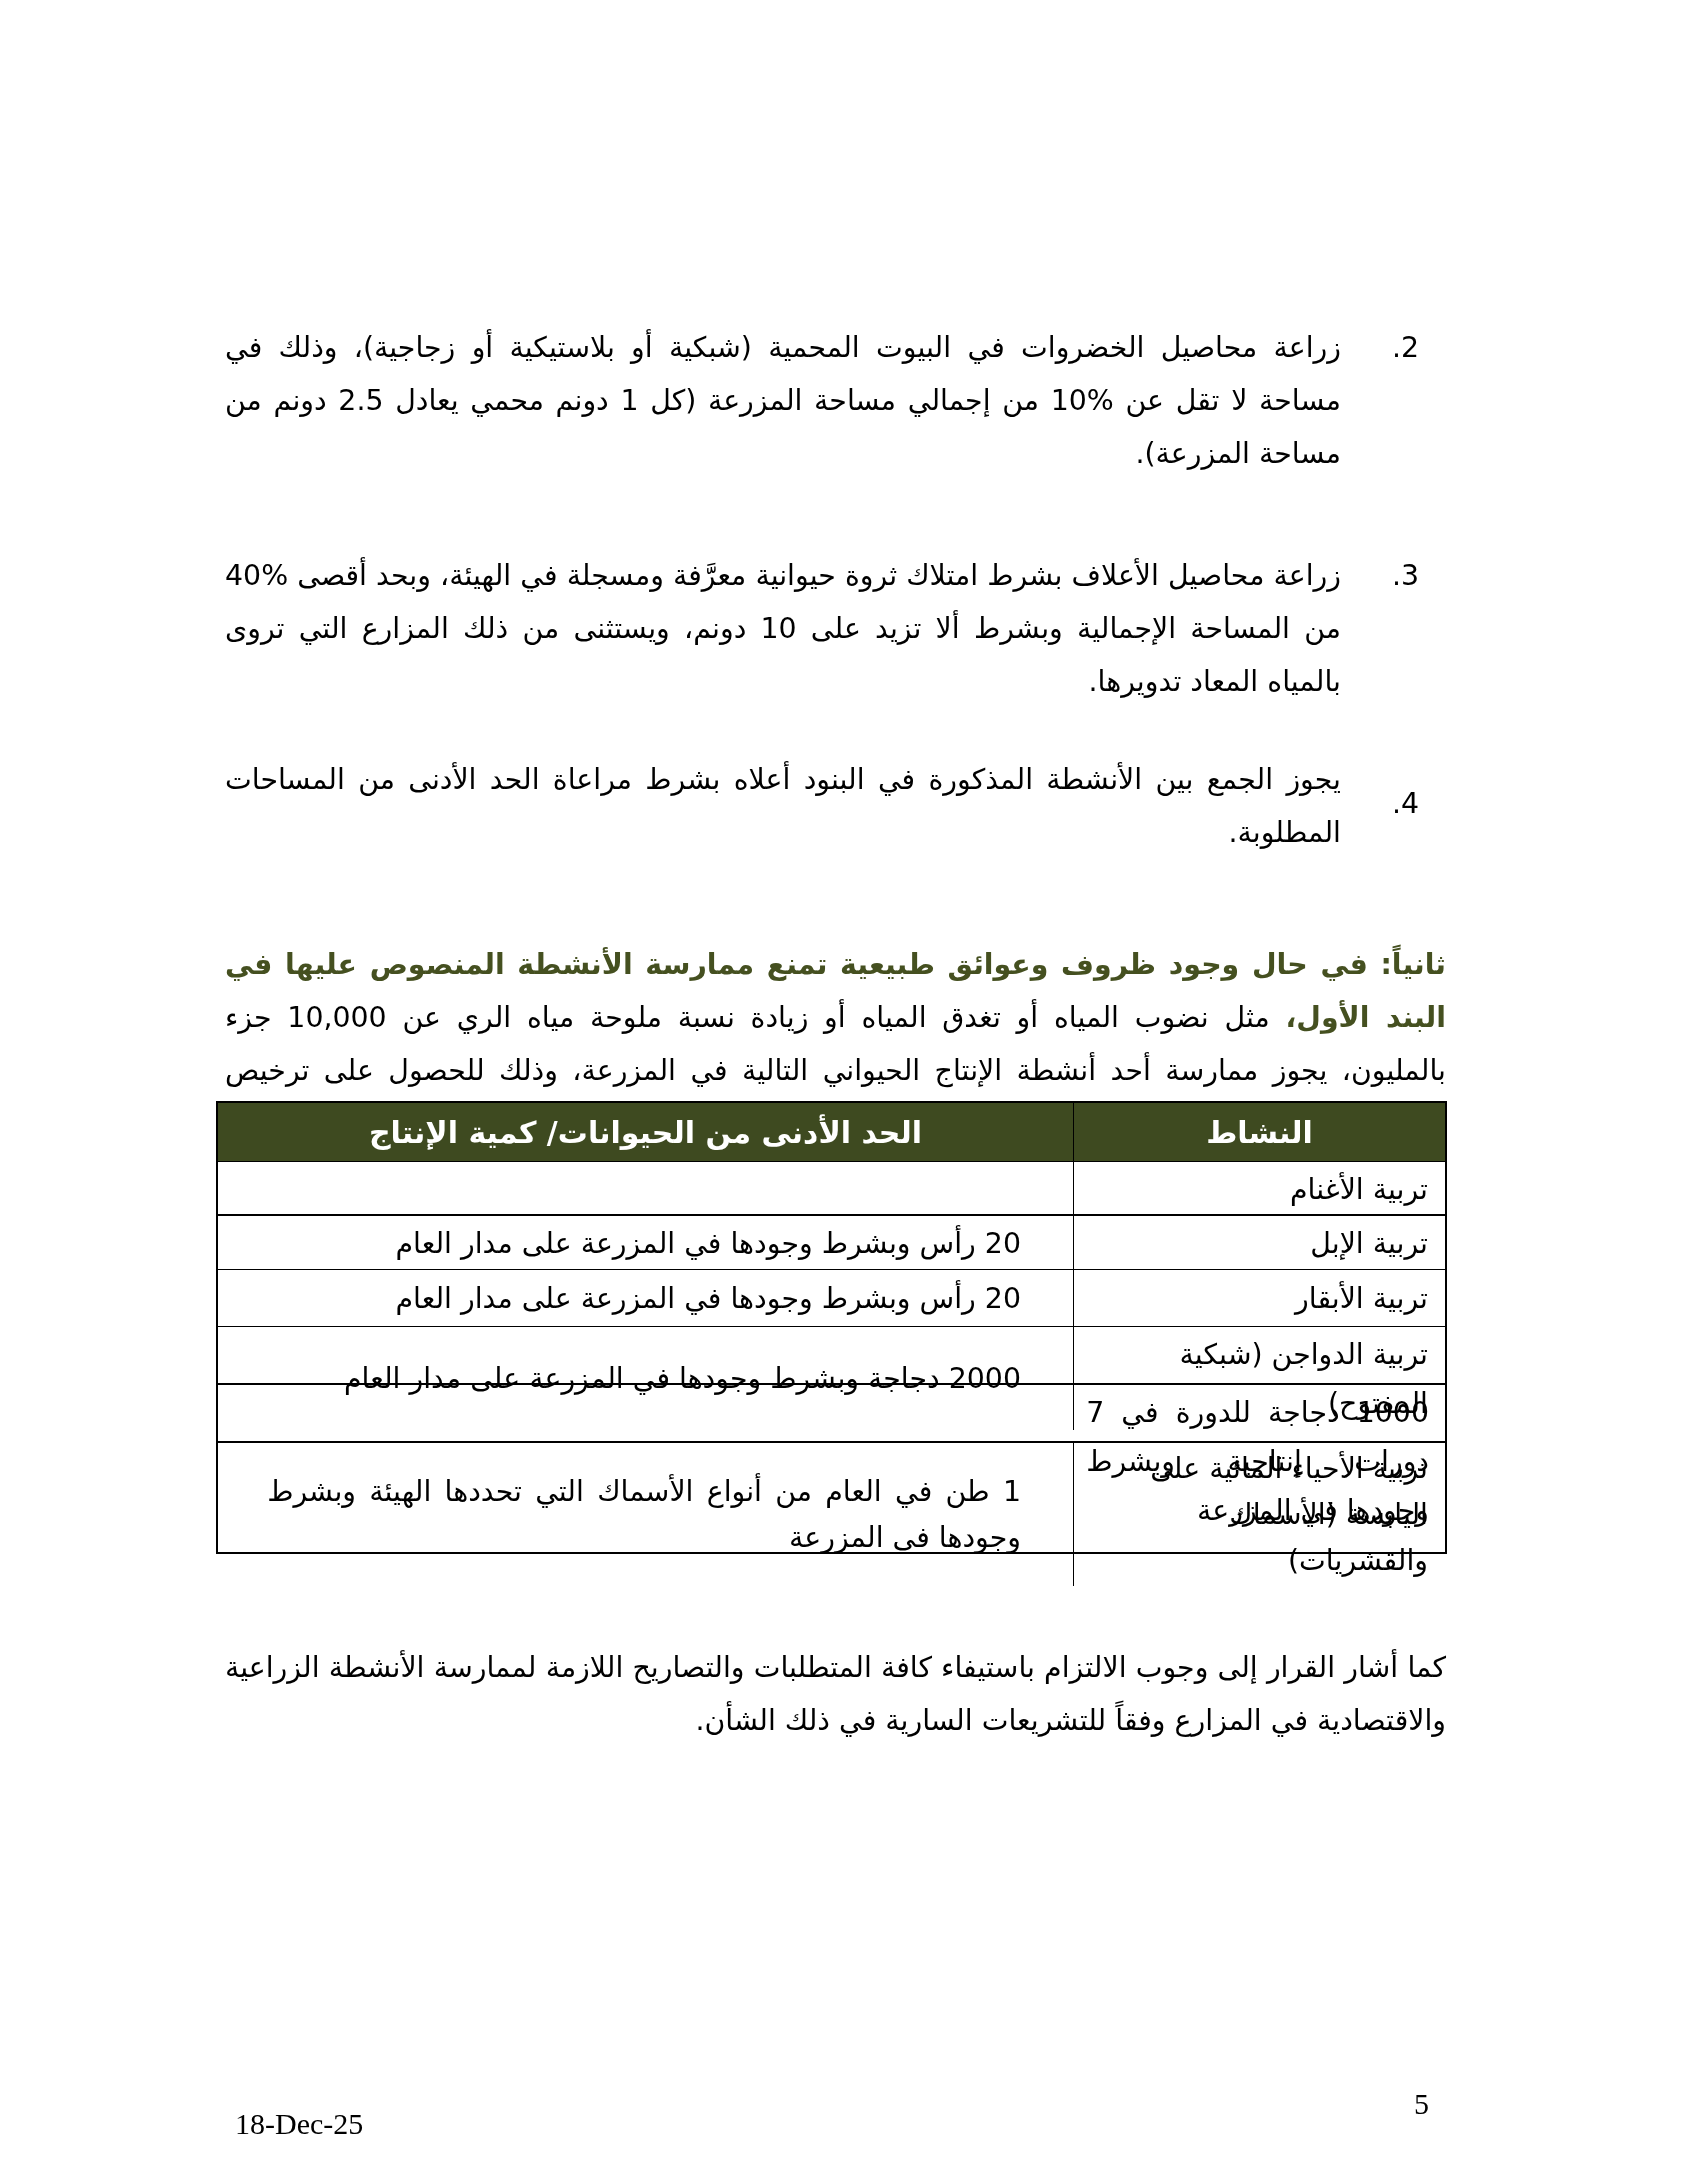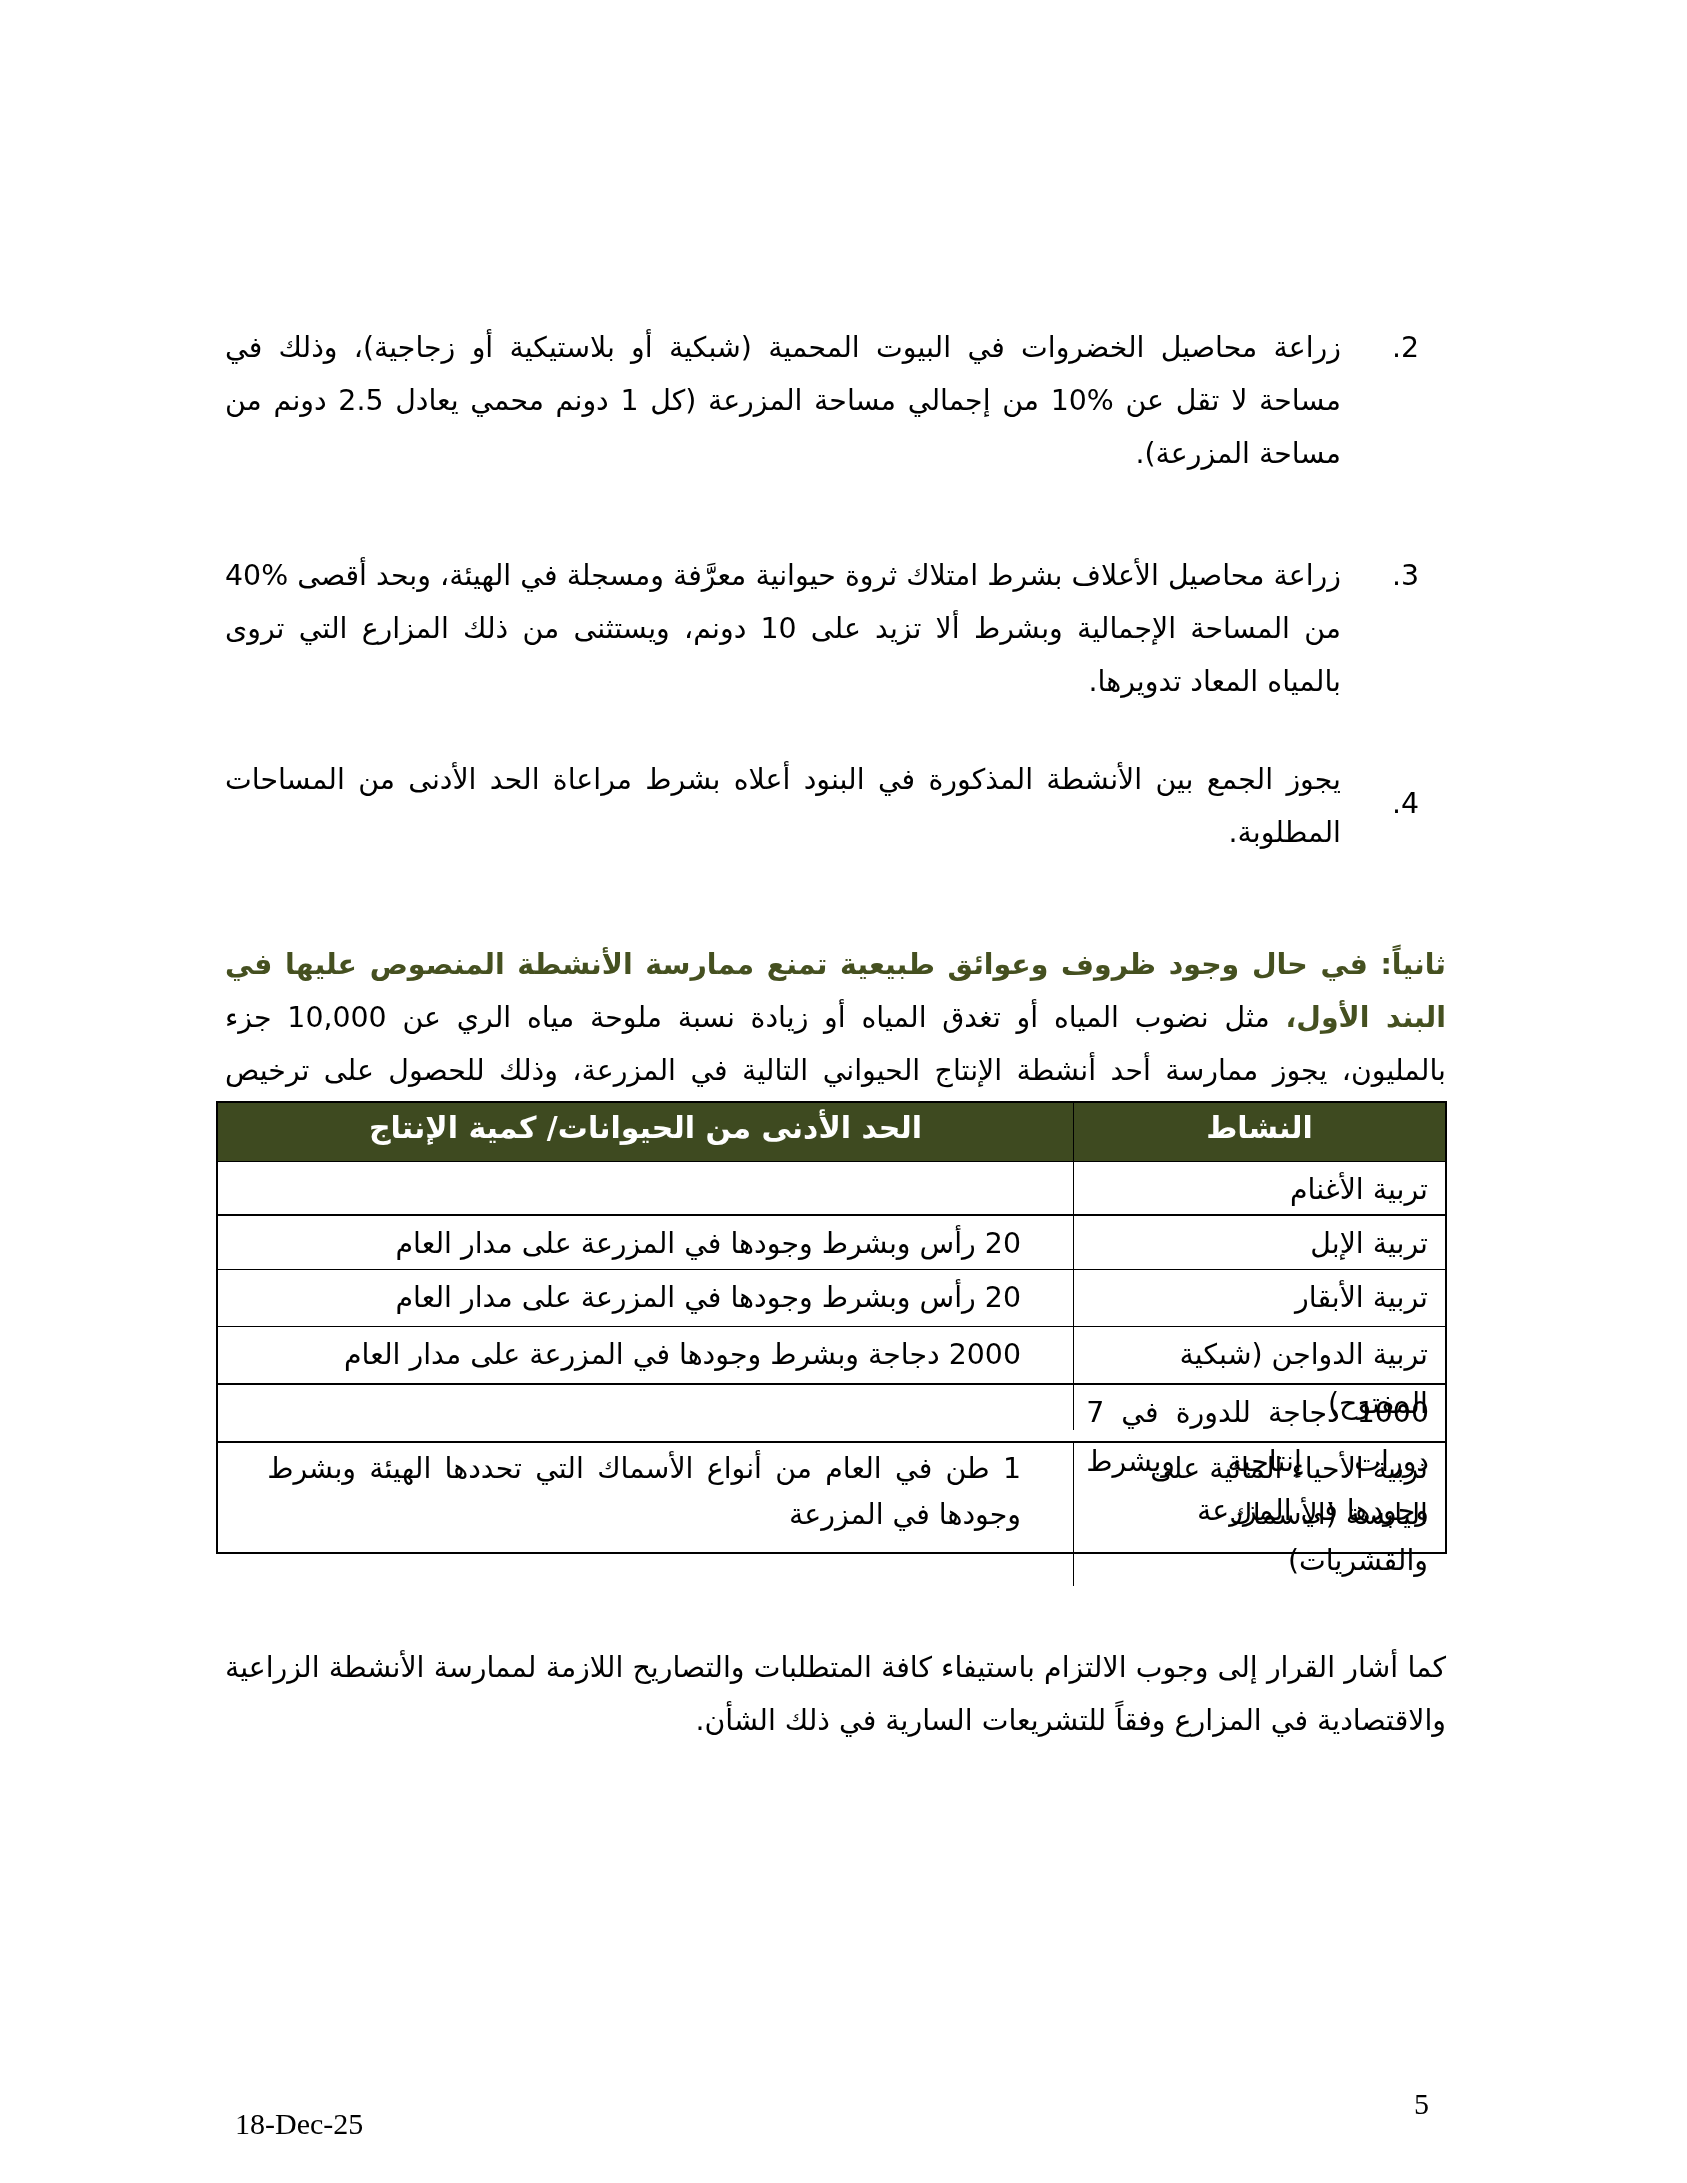--- a/index.html
+++ b/index.html
@@ -50,21 +50,21 @@
     direction:rtl;
   }
   .t-row{
     display:grid;
     grid-template-columns:408px 1fr;
     direction:rtl;
     box-sizing:content-box;
   }
   .t-cell{
     display:flex;
-    align-items:flex-start;
+    align-items:center;
     font-size:28.4px;
     line-height:49px;
     box-sizing:border-box;
     margin-left:36px;
   }
   .cell-activity{
     border-inline-end:1.3px solid #000;
     padding:2.6px 17px 2.6px 8px;
     justify-content:flex-start;
     text-align:right;

